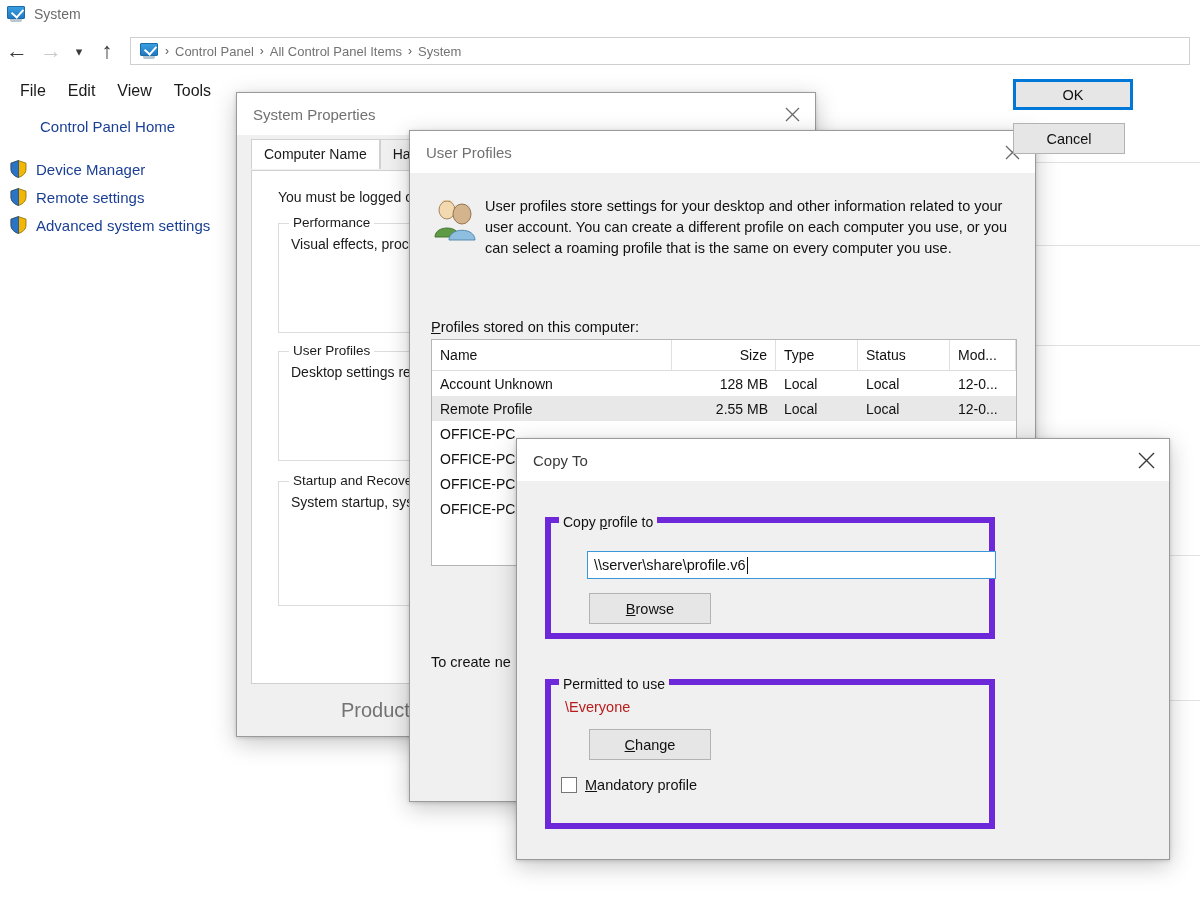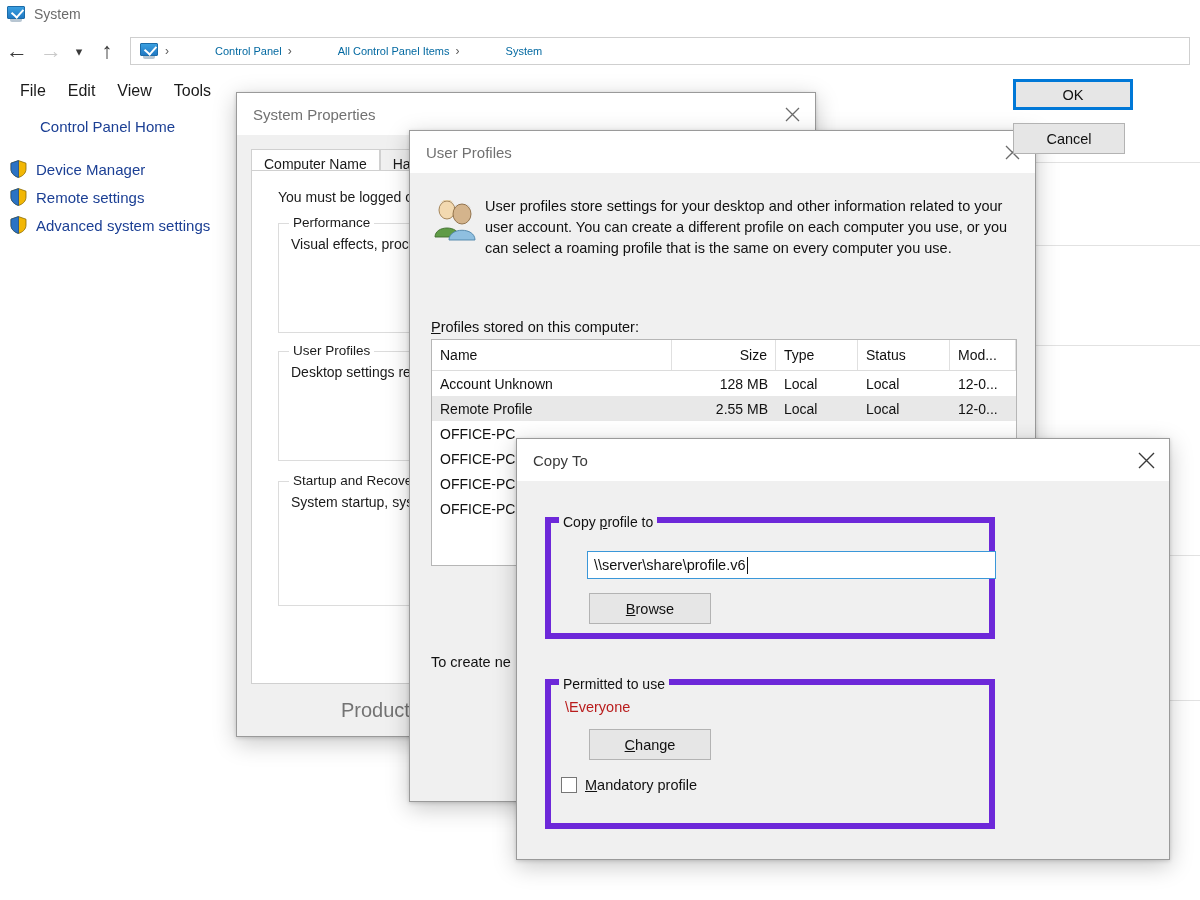--- a/index.html
+++ b/index.html
@@ -52,21 +52,21 @@
     width: 34px; height: 34px; display: flex; align-items: center; justify-content: center;
     font-size: 22px; color: #3b3b3b; line-height: 1;
   }
   .nav-btn.disabled { color: #c9c9c9; }
   .nav-btn.small { width: 22px; font-size: 13px; color: #3b3b3b; }
   .addressbar {
     margin-left: 6px; height: 28px; flex: 1 1 auto; margin-right: 10px;
     background: #ffffff; border: 1px solid #cfcfcf; box-sizing: border-box;
     display: flex; align-items: center; padding: 0 8px; gap: 6px;
   }
-  .crumb { font-size: 11px; color: #0369a1; white-space: nowrap; margin-left: 40px; }
+  .crumb { font-size: 13px; color: #737373; white-space: nowrap; }
   .crumb-sep { font-size: 12px; color: #5a5a5a; }
 
   
   .cp-menubar {
     position: absolute; left: 0; top: 78px; width: 1200px; height: 26px;
     display: flex; align-items: center; padding-left: 10px; box-sizing: border-box;
     gap: 2px;
   }
   .menu-item { font-size: 16px; color: #1a1a1a; padding: 2px 10px; }
 
@@ -105,21 +105,21 @@
   .dlg-close {
     margin-left: auto; width: 46px; height: 42px;
     display: flex; align-items: center; justify-content: center;
     color: #4a4a4a;
   }
   .dlg-close svg { display: block; }
 
   
   #sysprops { left: 236px; top: 92px; width: 580px; height: 645px; }
   .sp-tabs {
-    position: absolute; left: 14px; top: 56px; display: flex; align-items: flex-end; text-align: center;
+    position: absolute; left: 14px; top: 46px; display: flex; align-items: flex-end; text-align: center;
   }
   .sp-tab {
     font-size: 14px; color: #1a1a1a; padding: 6px 12px 7px 12px;
     border: 1px solid #d0d0d0; border-bottom: none; background: #f0f0f0;
     box-sizing: border-box;
   }
   .sp-tab.active { background: #ffffff; }
   .sp-body {
     position: absolute; left: 14px; top: 77px; right: 14px; bottom: 52px;
     background: #ffffff; border: 1px solid #d0d0d0; box-sizing: border-box;

